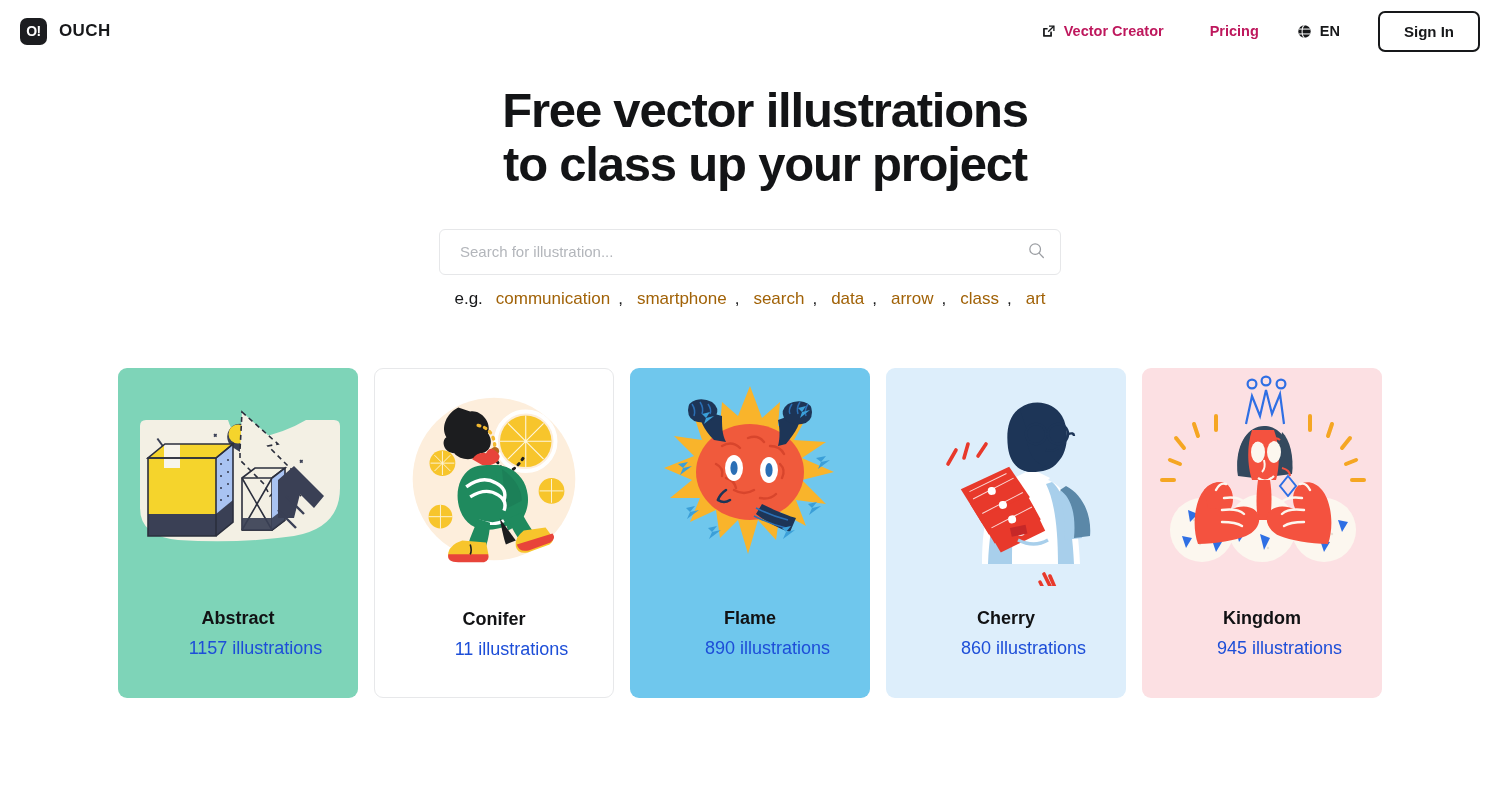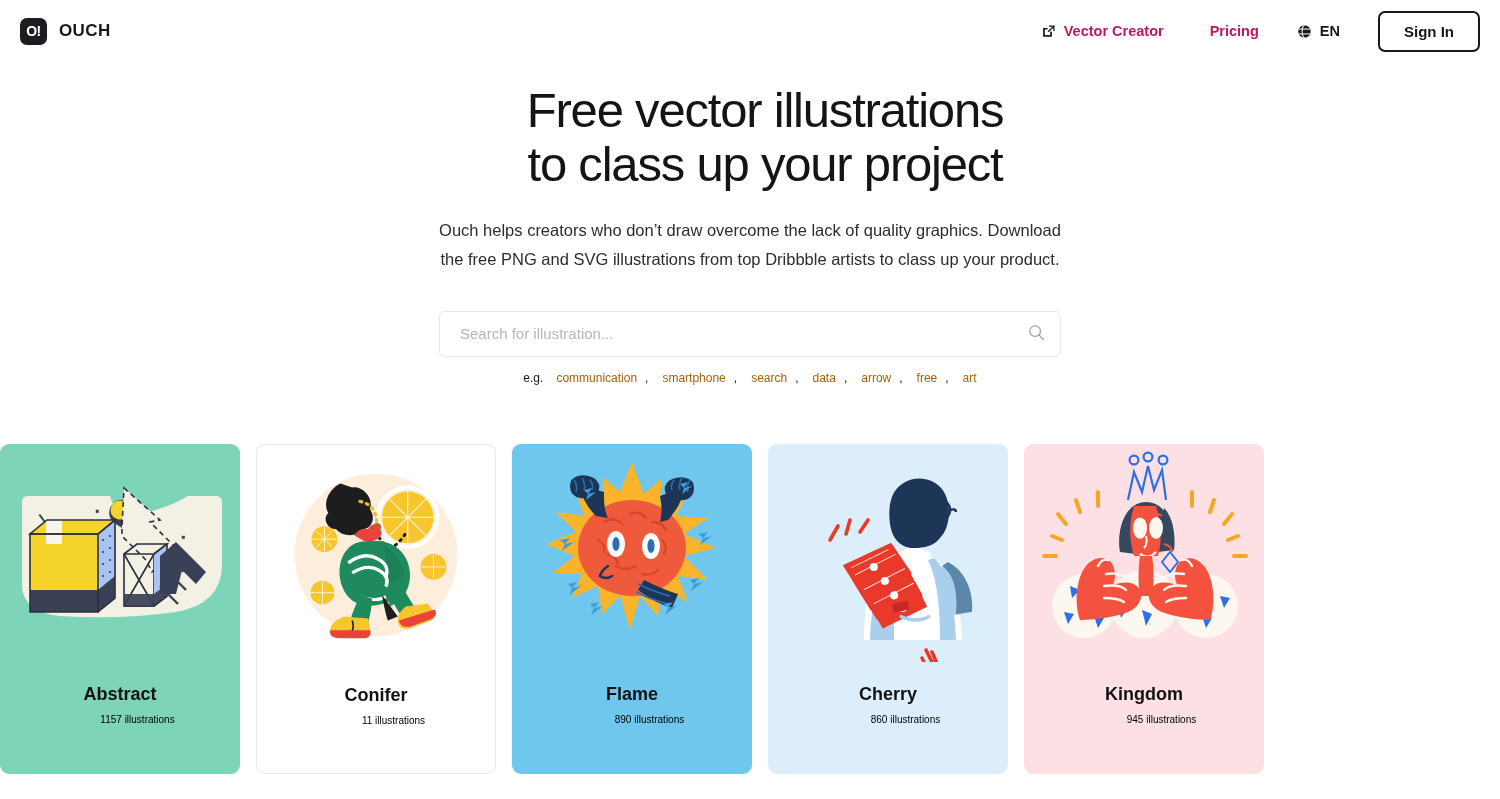--- a/index.html
+++ b/index.html
@@ -70,21 +70,21 @@
     color: #17181a;
     padding: 11px 24px;
     cursor: pointer;
     line-height: 1;
   }
 
   
   .hero { text-align: center; padding-top: 22px; }
   .hero-title {
     font-size: 49px;
-    font-weight: normal;
+    font-weight: bold;
     line-height: 1.10;
     letter-spacing: -1.2px;
     color: #131416;
     font-stretch: condensed;
     padding-left: 30px;
   }
   .hero-title .line { display: block; }
   .hero-sub {
     margin: 24px auto 0 auto;
     width: 625px;
@@ -125,37 +125,37 @@
     cursor: pointer;
     display: flex; align-items: center; justify-content: center;
   }
 
   .suggestions {
     margin-top: 14px;
     display: flex;
     justify-content: center;
     align-items: baseline;
     gap: 8px;
-    font-size: 12px;
+    font-size: 17px;
     color: #17181a;
   }
   .sug-prefix { margin-right: 5px; }
   .sug {
     text-decoration-color: #c9ccd1;
     text-underline-offset: 3px;
     color: #a16207;
     cursor: pointer;
   }
   .sug-comma { margin-right: 6px; }
 
   
   .cards {
     margin-top: 59px;
     display: flex;
-    justify-content: flex-start;
+    justify-content: center;
     gap: 16px;
   }
   .card {
     width: 240px;
     height: 330px;
     border-radius: 9px;
     position: relative;
     overflow: hidden;
     cursor: pointer;
     display: flex;
@@ -170,22 +170,22 @@
     display: flex; align-items: center; justify-content: center;
   }
   .card-art svg { display: block; }
   .card-title {
     font-size: 18px;
     font-weight: bold;
     color: #111214;
     margin-top: 22px;
   }
   .card-count {
-    font-size: 10px;
-    color: #000000;
+    font-size: 18px;
+    color: #1d4ed8;
     margin-top: 9px;
     margin-left: 35px;
   }
 </style>
 </head>
 <body>
 
 <div class="header">
   <div class="brand">
     <div class="logo-mark">
@@ -225,21 +225,20 @@
 
     <button class="signin-btn">Sign In</button>
   </div>
 </div>
 
 <div class="hero">
   <h1 class="hero-title">
     <span class="line">Free vector illustrations</span>
     <span class="line">to class up your project</span>
   </h1>
-  <p class="hero-sub">Ouch helps creators who don’t draw overcome the lack of quality graphics. Download the free PNG and SVG illustrations from top Dribbble artists to class up your product.</p>
 
   <div class="search-wrap">
     <div class="search-box">
       <input class="search-input" type="text" placeholder="Search for illustration..." style="">
       <button class="search-icon-btn">
         <span>
           <svg viewBox="0 0 20 20" width="19" height="19">
             <circle cx="8.6" cy="8.6" r="5.6" fill="none" stroke="#9a9da2" stroke-width="1.3"></circle>
             <path d="M12.8 12.8 L17.2 17.4" stroke="#9a9da2" stroke-width="1.3" stroke-linecap="round"></path>
           </svg>
@@ -252,21 +251,21 @@
       <span class="sug">communication</span>
         <span class="sug-comma">,</span>
       <span class="sug">smartphone</span>
         <span class="sug-comma">,</span>
       <span class="sug">search</span>
         <span class="sug-comma">,</span>
       <span class="sug">data</span>
         <span class="sug-comma">,</span>
       <span class="sug">arrow</span>
         <span class="sug-comma">,</span>
-      <span class="sug">free</span>
+      <span class="sug">class</span>
         <span class="sug-comma">,</span>
       <span class="sug">art</span>
     </div>
   </div>
 </div>
 
 <div class="cards">
 
   <div class="card" style="background: rgb(126, 212, 184);">
     <div class="card-art">

